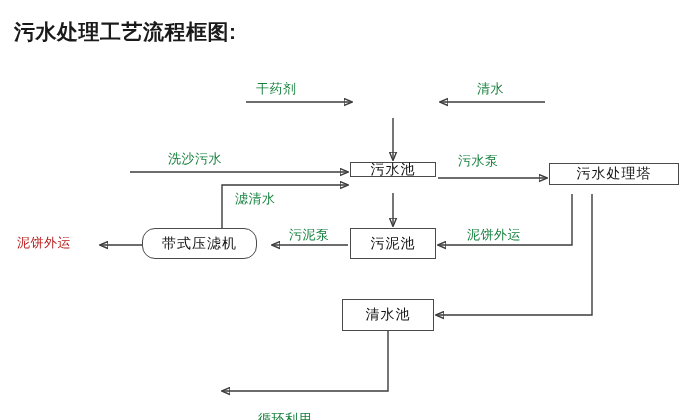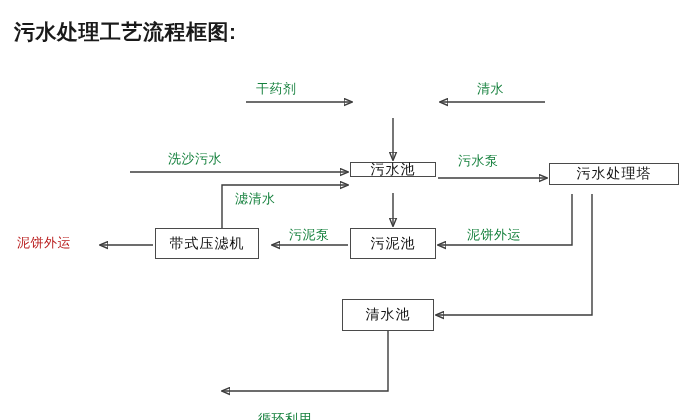--- a/index.html
+++ b/index.html
@@ -111,21 +111,21 @@
 
 
   <div class="node" style="left:350px; top:162px; width:86px; height:15px;text-align:right;">
     <span>污水池</span>
   </div>
 
   <div class="node" style="left:549px; top:163px; width:130px; height:22px;">
     <span>污水处理塔</span>
   </div>
 
-  <div class="node" style="left:155px; top:228px; width:104px; height:31px;">
+  <div class="node" style="left:142px; top:228px; width:115px; height:31px;border-radius:13px;">
     <span>带式压滤机</span>
   </div>
 
   <div class="node" style="left:350px; top:228px; width:86px; height:31px;">
     <span>污泥池</span>
   </div>
 
   <div class="node" style="left:342px; top:299px; width:92px; height:32px;">
     <span>清水池</span>
   </div>

